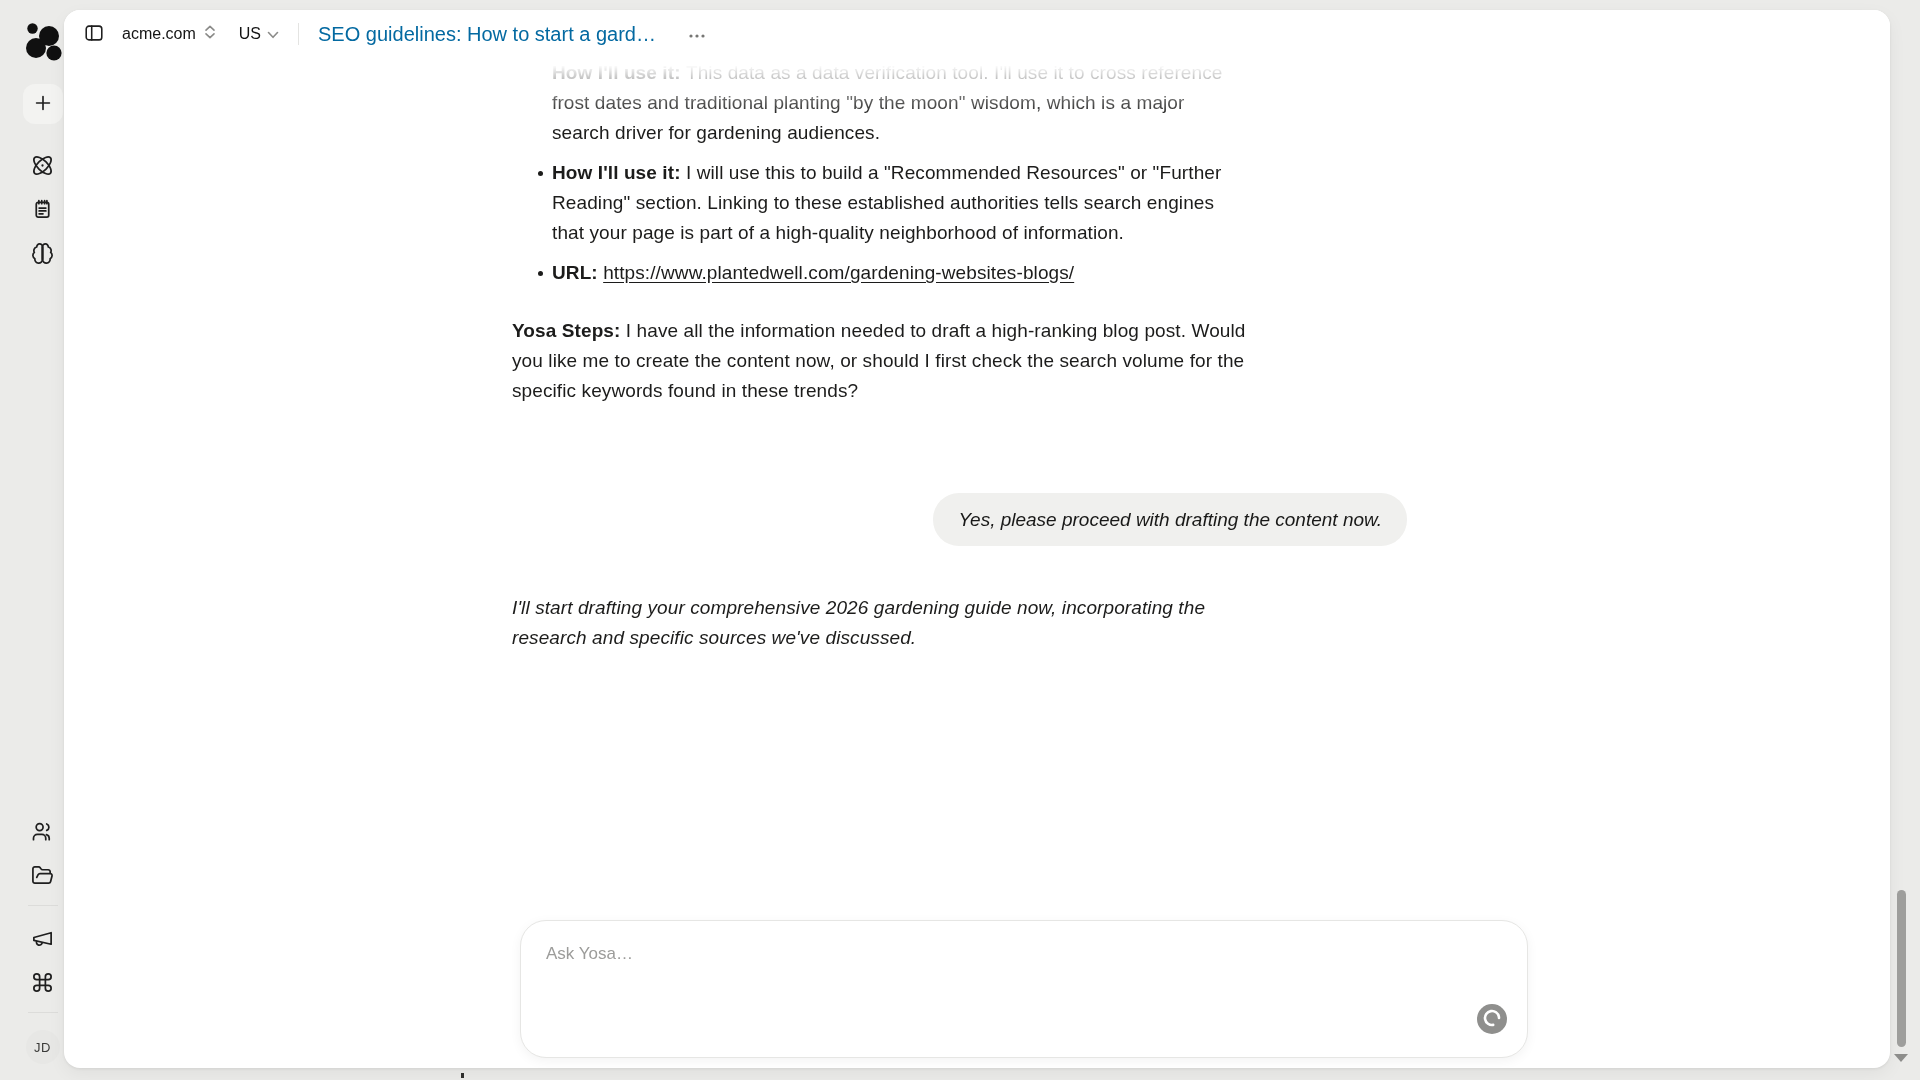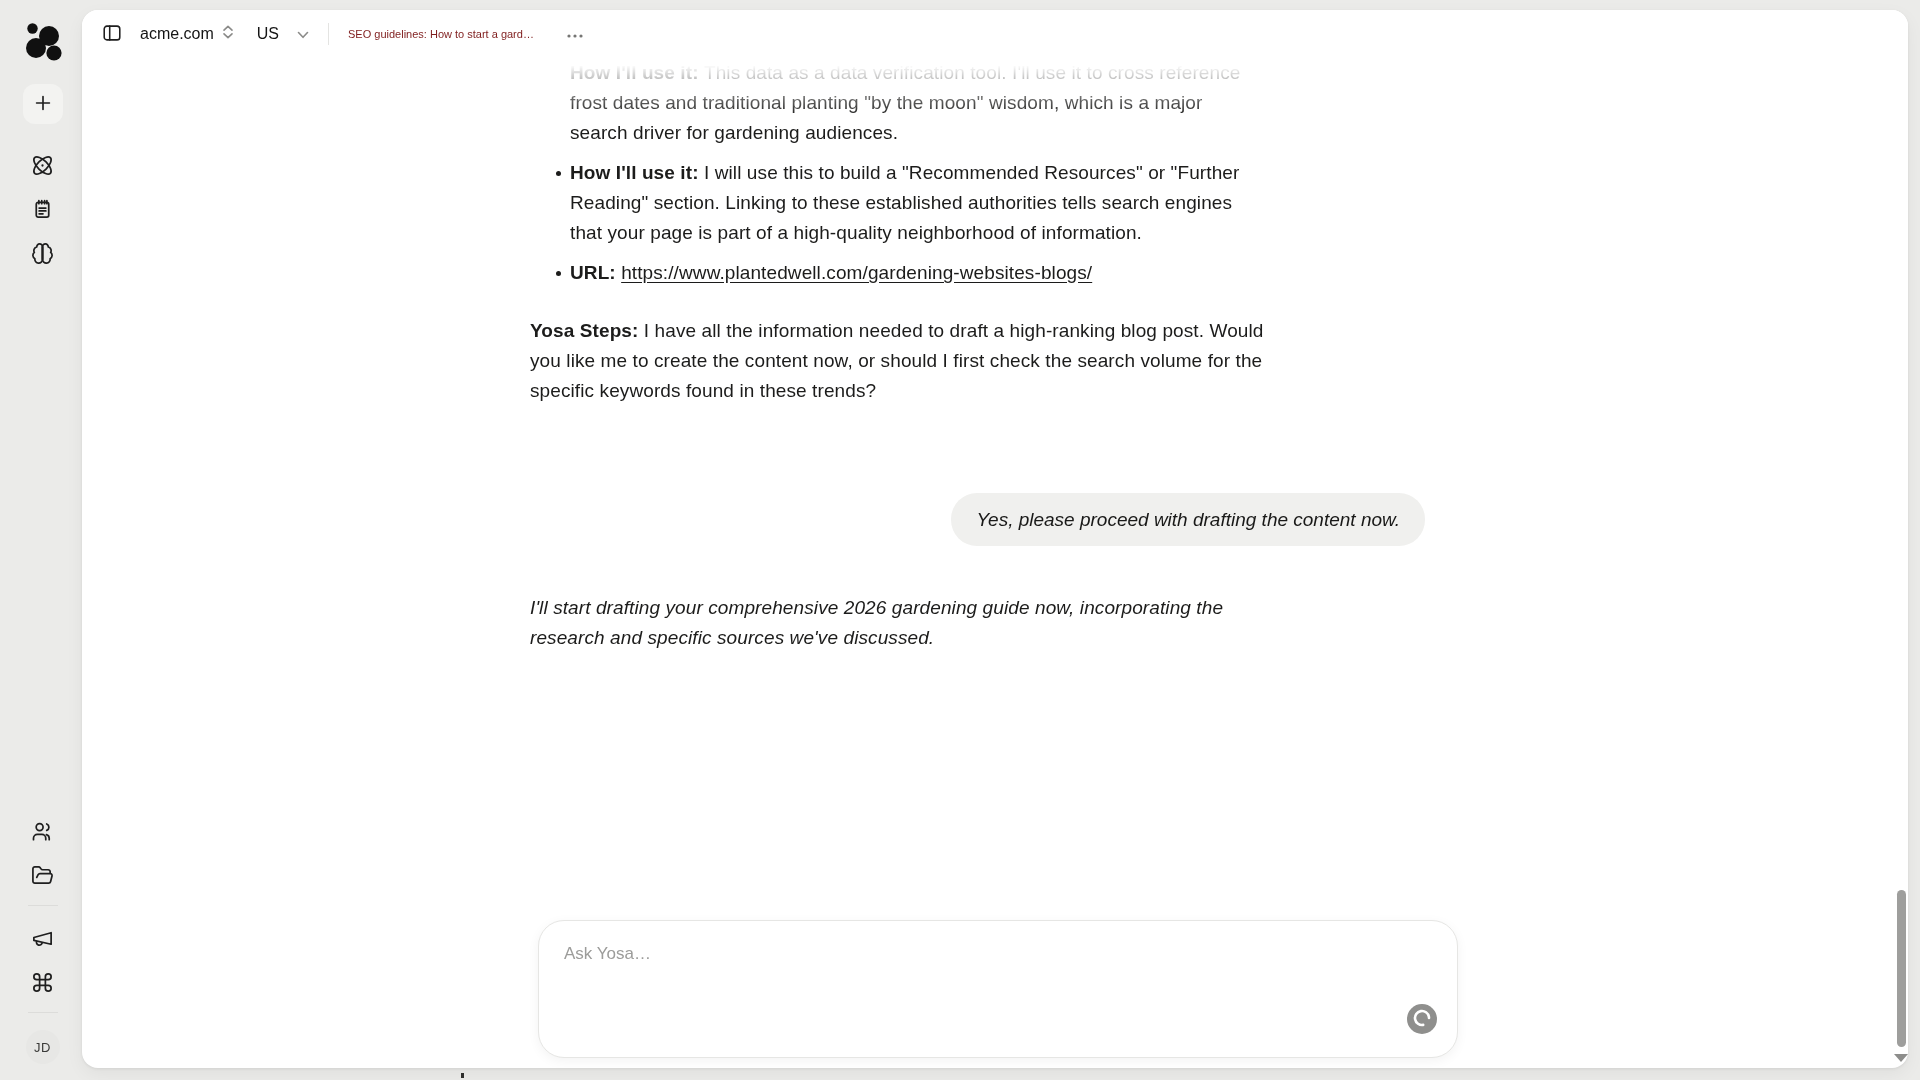--- a/index.html
+++ b/index.html
@@ -31,38 +31,38 @@
   .rail-divider { width: 30px; height: 1px; background: #dcdcda; margin: 9px 0; }
   .avatar {
     width: 34px; height: 34px; border-radius: 50%; background: #e7e7e5;
     display: grid; place-items: center; font-size: 13px; font-weight: 500;
     color: #3a3a38; letter-spacing: 0.5px; margin-top: 8px; cursor: pointer; border: none;
   }
   .ric { stroke: #1f1f1f; stroke-width: 1.8; fill: none; stroke-linecap: round; stroke-linejoin: round; }
 
   
   .panel {
-    position: absolute; left: 82px; top: 10px; width: 1826px; height: 1058px;
+    position: absolute; left: 64px; top: 10px; width: 1826px; height: 1058px;
     background: #ffffff; border-radius: 16px;
     box-shadow: 0 1px 3px rgba(0,0,0,.07), 0 6px 18px rgba(0,0,0,.05);
     overflow: hidden;
   }
 
   
   .header {
     position: absolute; top: 0; left: 0; right: 0; height: 48px;
     display: flex; align-items: center; padding: 0 16px; background: #fff; z-index: 6;
   }
   .toggle-btn { width: 28px; height: 28px; border: none; background: transparent; display: grid; place-items: center; cursor: pointer; }
   .ws { margin-left: 14px; display: flex; align-items: center; gap: 7px; cursor: pointer; }
   .ws-name { font-size: 16px; font-weight: 500; color: #141414; }
-  .locale { margin-left: 22px; display: flex; align-items: center; gap: 18px; cursor: pointer; }
+  .locale { margin-left: 22px; display: flex; align-items: center; gap: 6px; cursor: pointer; }
   .locale-name { font-size: 16px; color: #141414; }
   .vdiv { width: 1px; height: 22px; background: #e4e4e2; margin: 0 19px; }
-  .conv-title { font-size: 11px; color: #7f1d1d; max-width: 380px; white-space: nowrap; }
+  .conv-title { font-size: 20px; color: #0369a1; max-width: 380px; white-space: nowrap; }
   .dots-btn { margin-left: 28px; border: none; background: transparent; cursor: pointer; display: grid; place-items: center; width: 26px; height: 26px; }
 
   
   .top-fade {
     position: absolute; top: 48px; left: 0; right: 24px; height: 58px; z-index: 5;
     background: linear-gradient(to bottom, #ffffff 12%, rgba(255,255,255,0) 100%);
     pointer-events: none;
   }
 
   
@@ -90,21 +90,21 @@
   }
 
   .p-reply { margin-top: 47px; max-width: 732px; font-style: italic; }
 
   .status-line { margin-top: 44px; font-size: 19px; }
   .status-w1 { color: #4f4f4d; }
   .status-w2 { color: #b8b8b5; }
 
   
   .composer {
-    position: absolute; left: 456px; top: 910px; width: 920px; height: 138px;
+    position: absolute; left: 456px; top: 910px; width: 1008px; height: 138px;
     background: #fff; border: 1px solid #e6e6e4; border-radius: 26px;
     box-shadow: 0 3px 12px rgba(0,0,0,.05); z-index: 7;
   }
   .composer textarea {
     position: absolute; inset: 0; border: none; outline: none; resize: none;
     background: transparent; border-radius: 26px;
     padding: 23px 64px 23px 25px; font-family: "Liberation Sans", sans-serif;
     font-size: 17px; color: #222;
   }
   .composer textarea::placeholder { color: #9c9c9a; }

